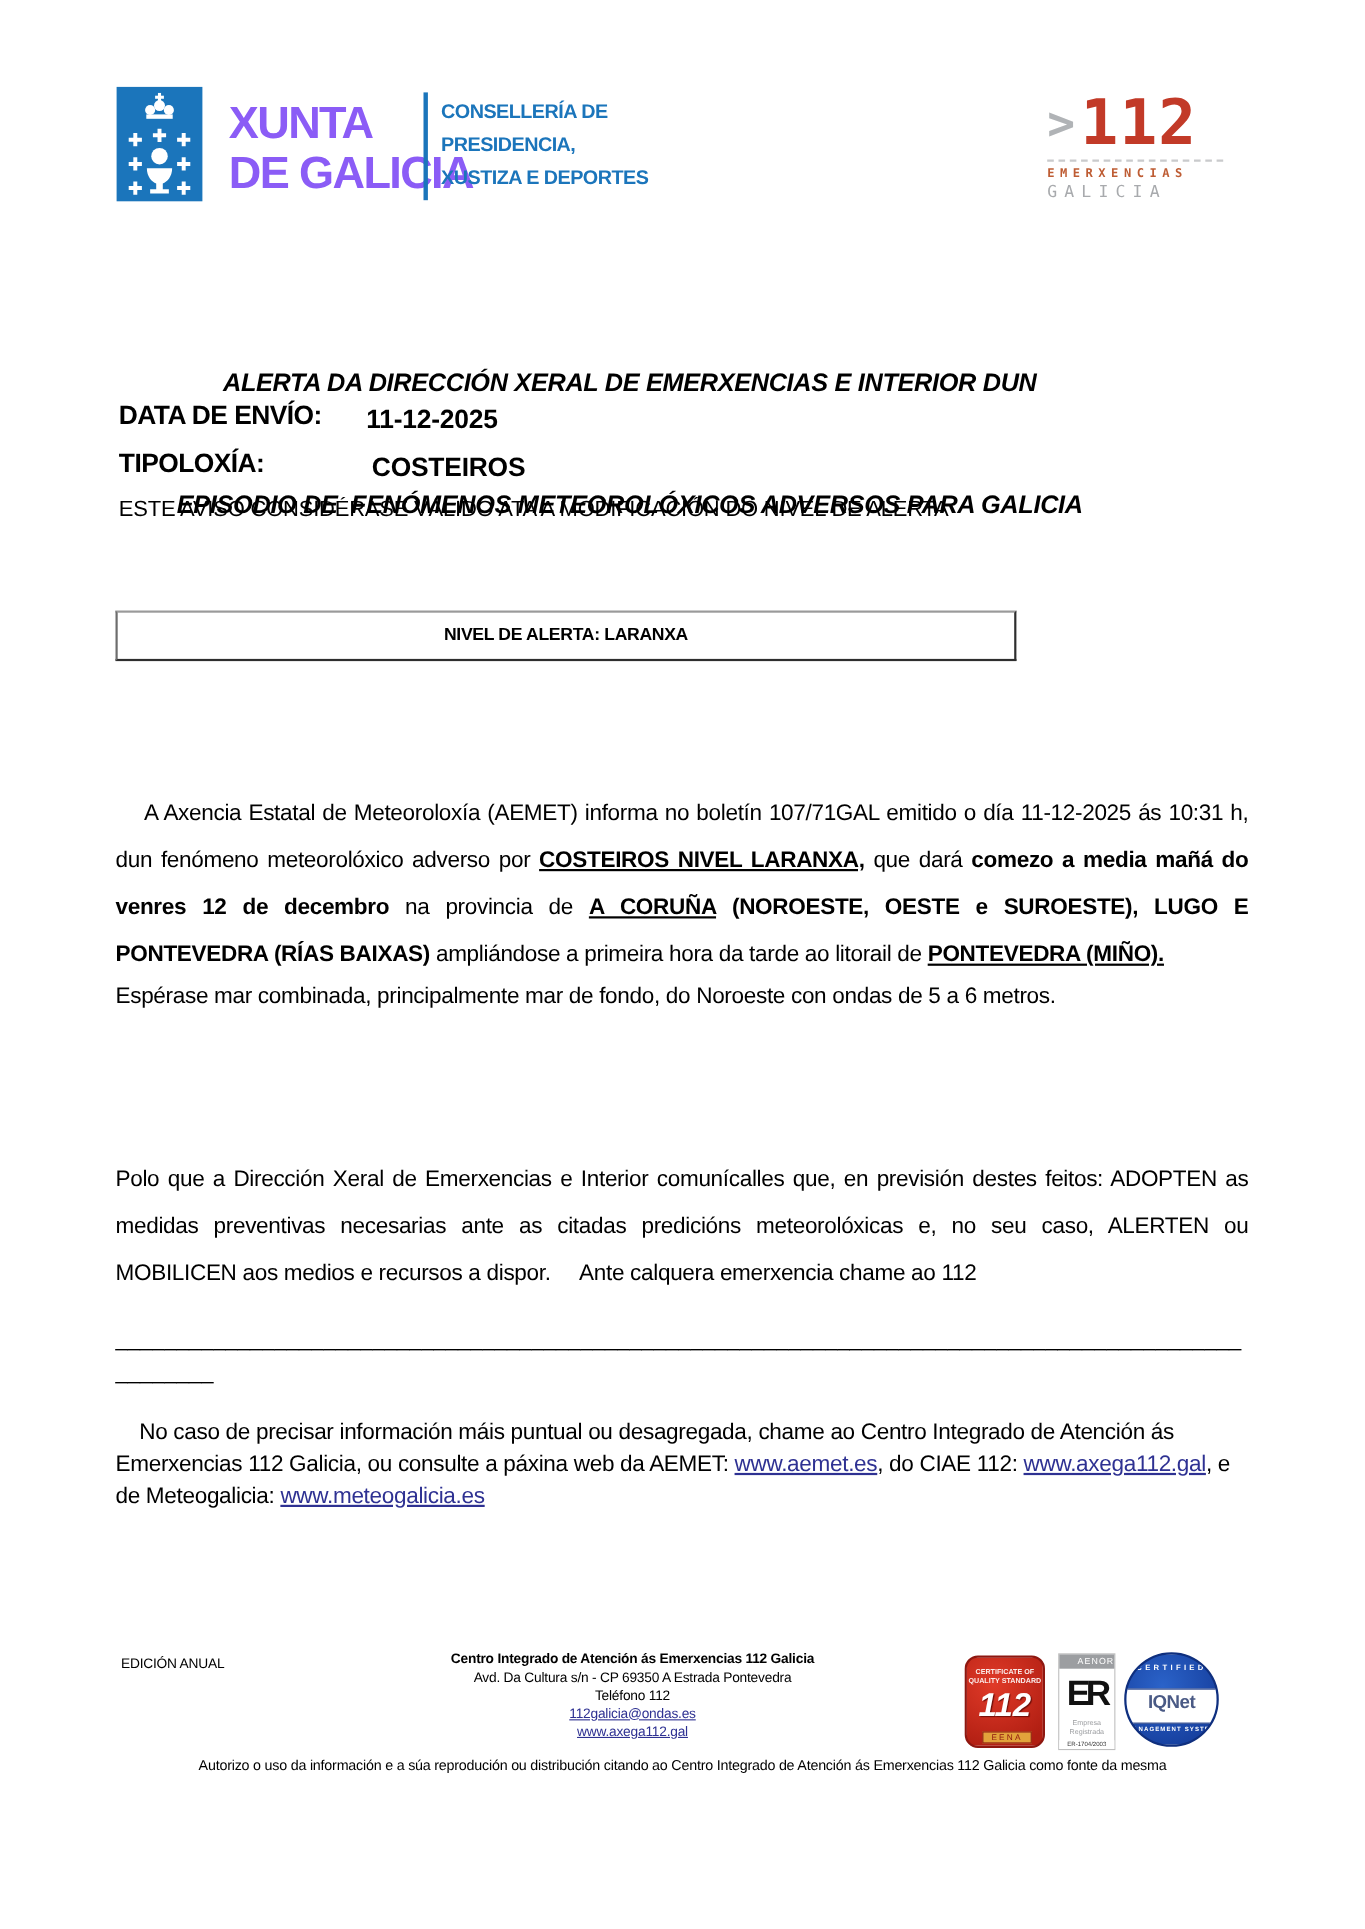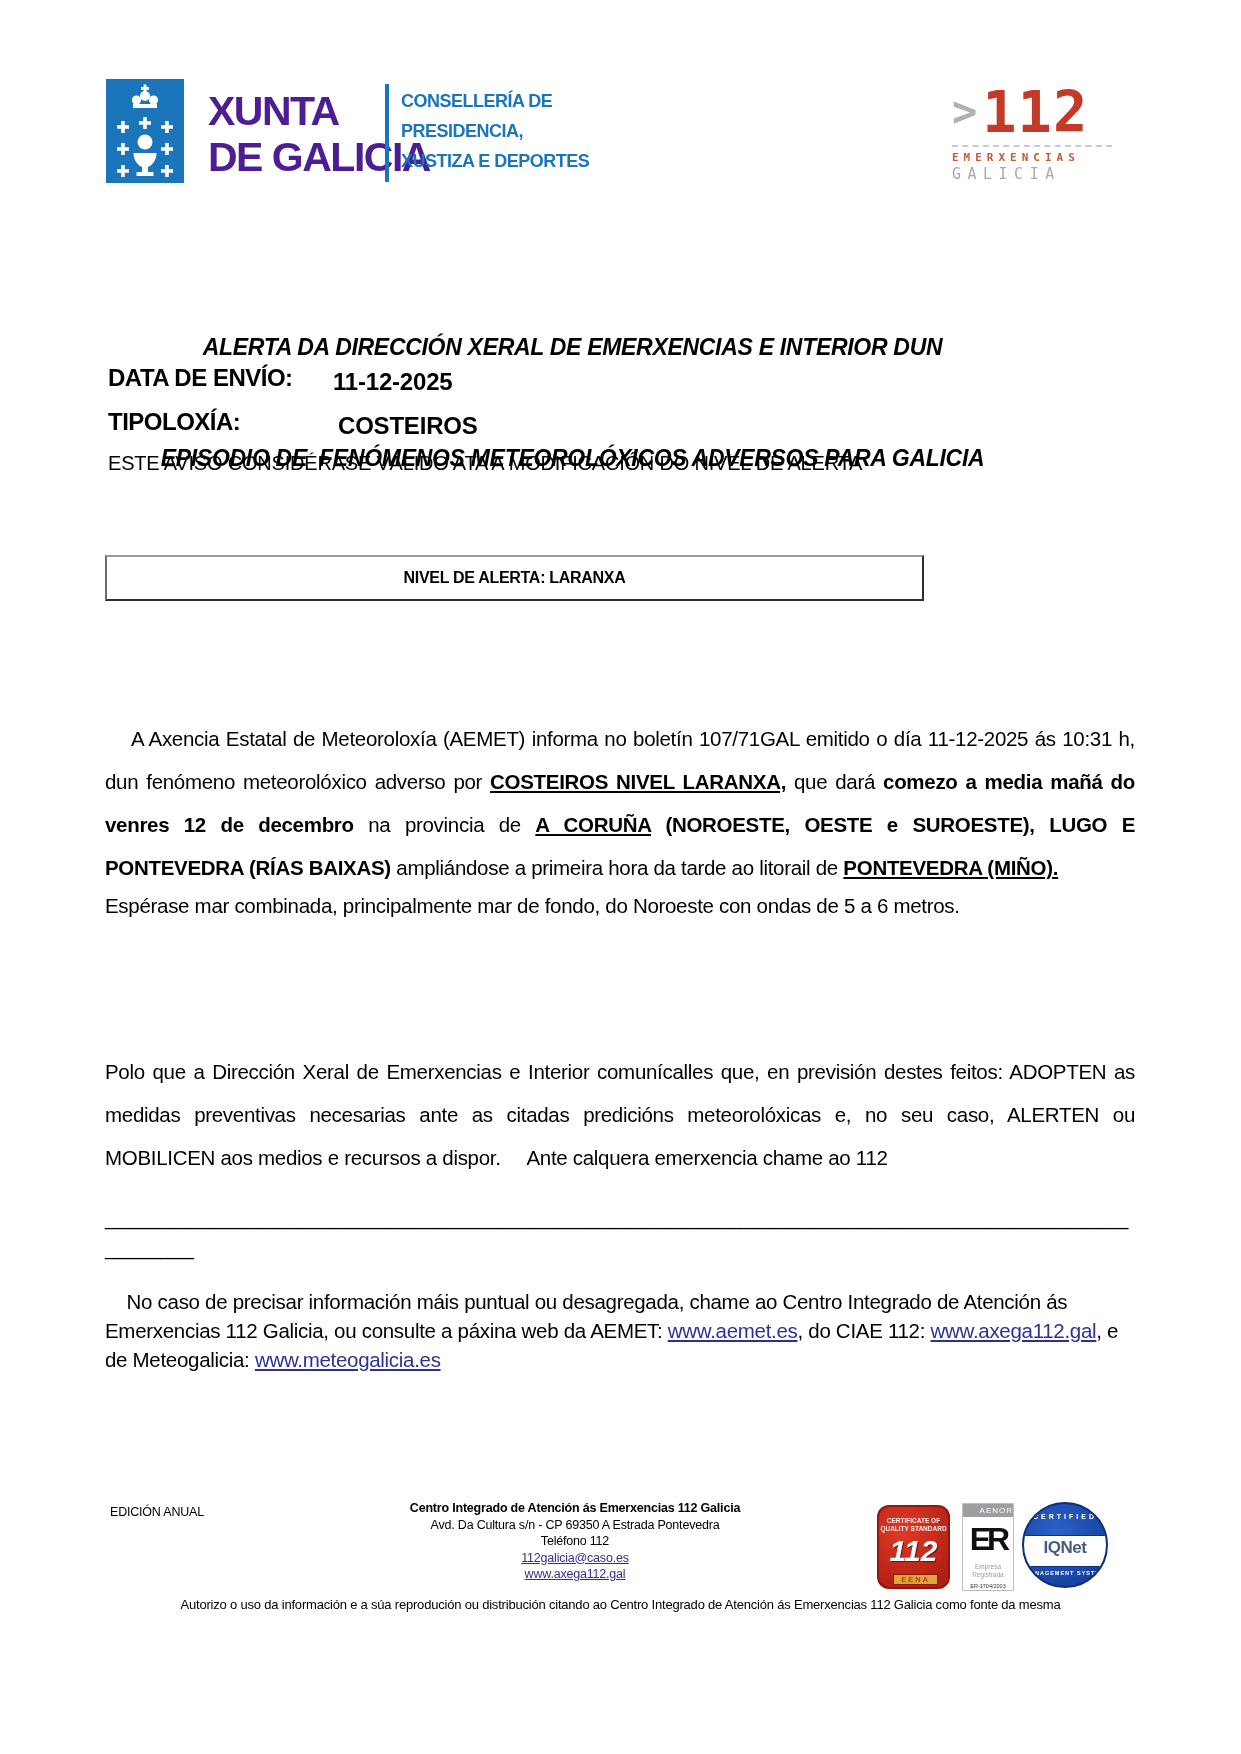--- a/index.html
+++ b/index.html
@@ -6,21 +6,21 @@
   body { background: #e8e8e8; font-family: "Liberation Sans", sans-serif; }
   .page {
     position: relative; width: 1241px; height: 1754px; margin: 0 auto;
     background: #ffffff; color: #000; overflow: hidden;
     font-family: "Liberation Sans", sans-serif;
   }
 
   
   .xunta-logo { position: absolute; left: 106px; top: 79px; width: 78px; height: 104px; background: #1B75BB; }
   .xunta-logo svg { display: block; width: 100%; height: 100%; }
-  .xunta-name { position: absolute; left: 208px; top: 88px; color: #4c1d95;
+  .xunta-name { position: absolute; left: 208px; top: 88px; color: #8b5cf6;
     font-size: 41px; font-weight: bold; letter-spacing: -1.5px; line-height: 46px; }
   .header-bar { position: absolute; left: 385px; top: 84px; width: 4px; height: 98px; background: #1B75BB; }
   .conselleria { position: absolute; left: 401px; top: 86px; color: #1B75BB;
     font-size: 18px; font-weight: bold; letter-spacing: -0.5px; line-height: 30px; }
 
   .logo112 { position: absolute; left: 952px; top: 82px; width: 168px; }
   .l112-row { display: flex; align-items: center; }
   .l112-chevron { color: #B0B3B6; font-size: 42px; font-weight: bold; line-height: 42px; margin-right: 5px;
     font-family: "DejaVu Sans Mono", monospace; }
   .l112-number { color: #C23A28; font-size: 57px; font-weight: bold; line-height: 60px; letter-spacing: 1px;
@@ -172,21 +172,21 @@
   <div class="para" id="para-4">
     <span>No caso de precisar información máis puntual ou desagregada, chame ao Centro Integrado de Atención ás Emerxencias 112 Galicia, ou consulte a páxina web da AEMET: </span><a class="doc-link">www.aemet.es</a><span>, do CIAE 112: </span><a class="doc-link">www.axega112.gal</a><span>, e de Meteogalicia: </span><a class="doc-link">www.meteogalicia.es</a>
   </div>
 
   <div class="edition">EDICIÓN ANUAL</div>
 
   <div class="footer-center">
     <div class="fc-name">Centro Integrado de Atención ás Emerxencias 112 Galicia</div>
     <div>Avd. Da Cultura s/n - CP 69350 A Estrada Pontevedra</div>
     <div>Teléfono 112</div>
-    <div><a class="doc-link">112galicia@caso.es</a></div>
+    <div><a class="doc-link">112galicia@ondas.es</a></div>
     <div><a class="doc-link">www.axega112.gal</a></div>
   </div>
 
   <div class="badge112">
     <div class="b112-cap">CERTIFICATE OF</div>
     <div class="b112-cap" style="margin-top:0;">QUALITY STANDARD</div>
     <div class="b112-num">112</div>
     <div class="b112-strip">EENA</div>
   </div>
 

